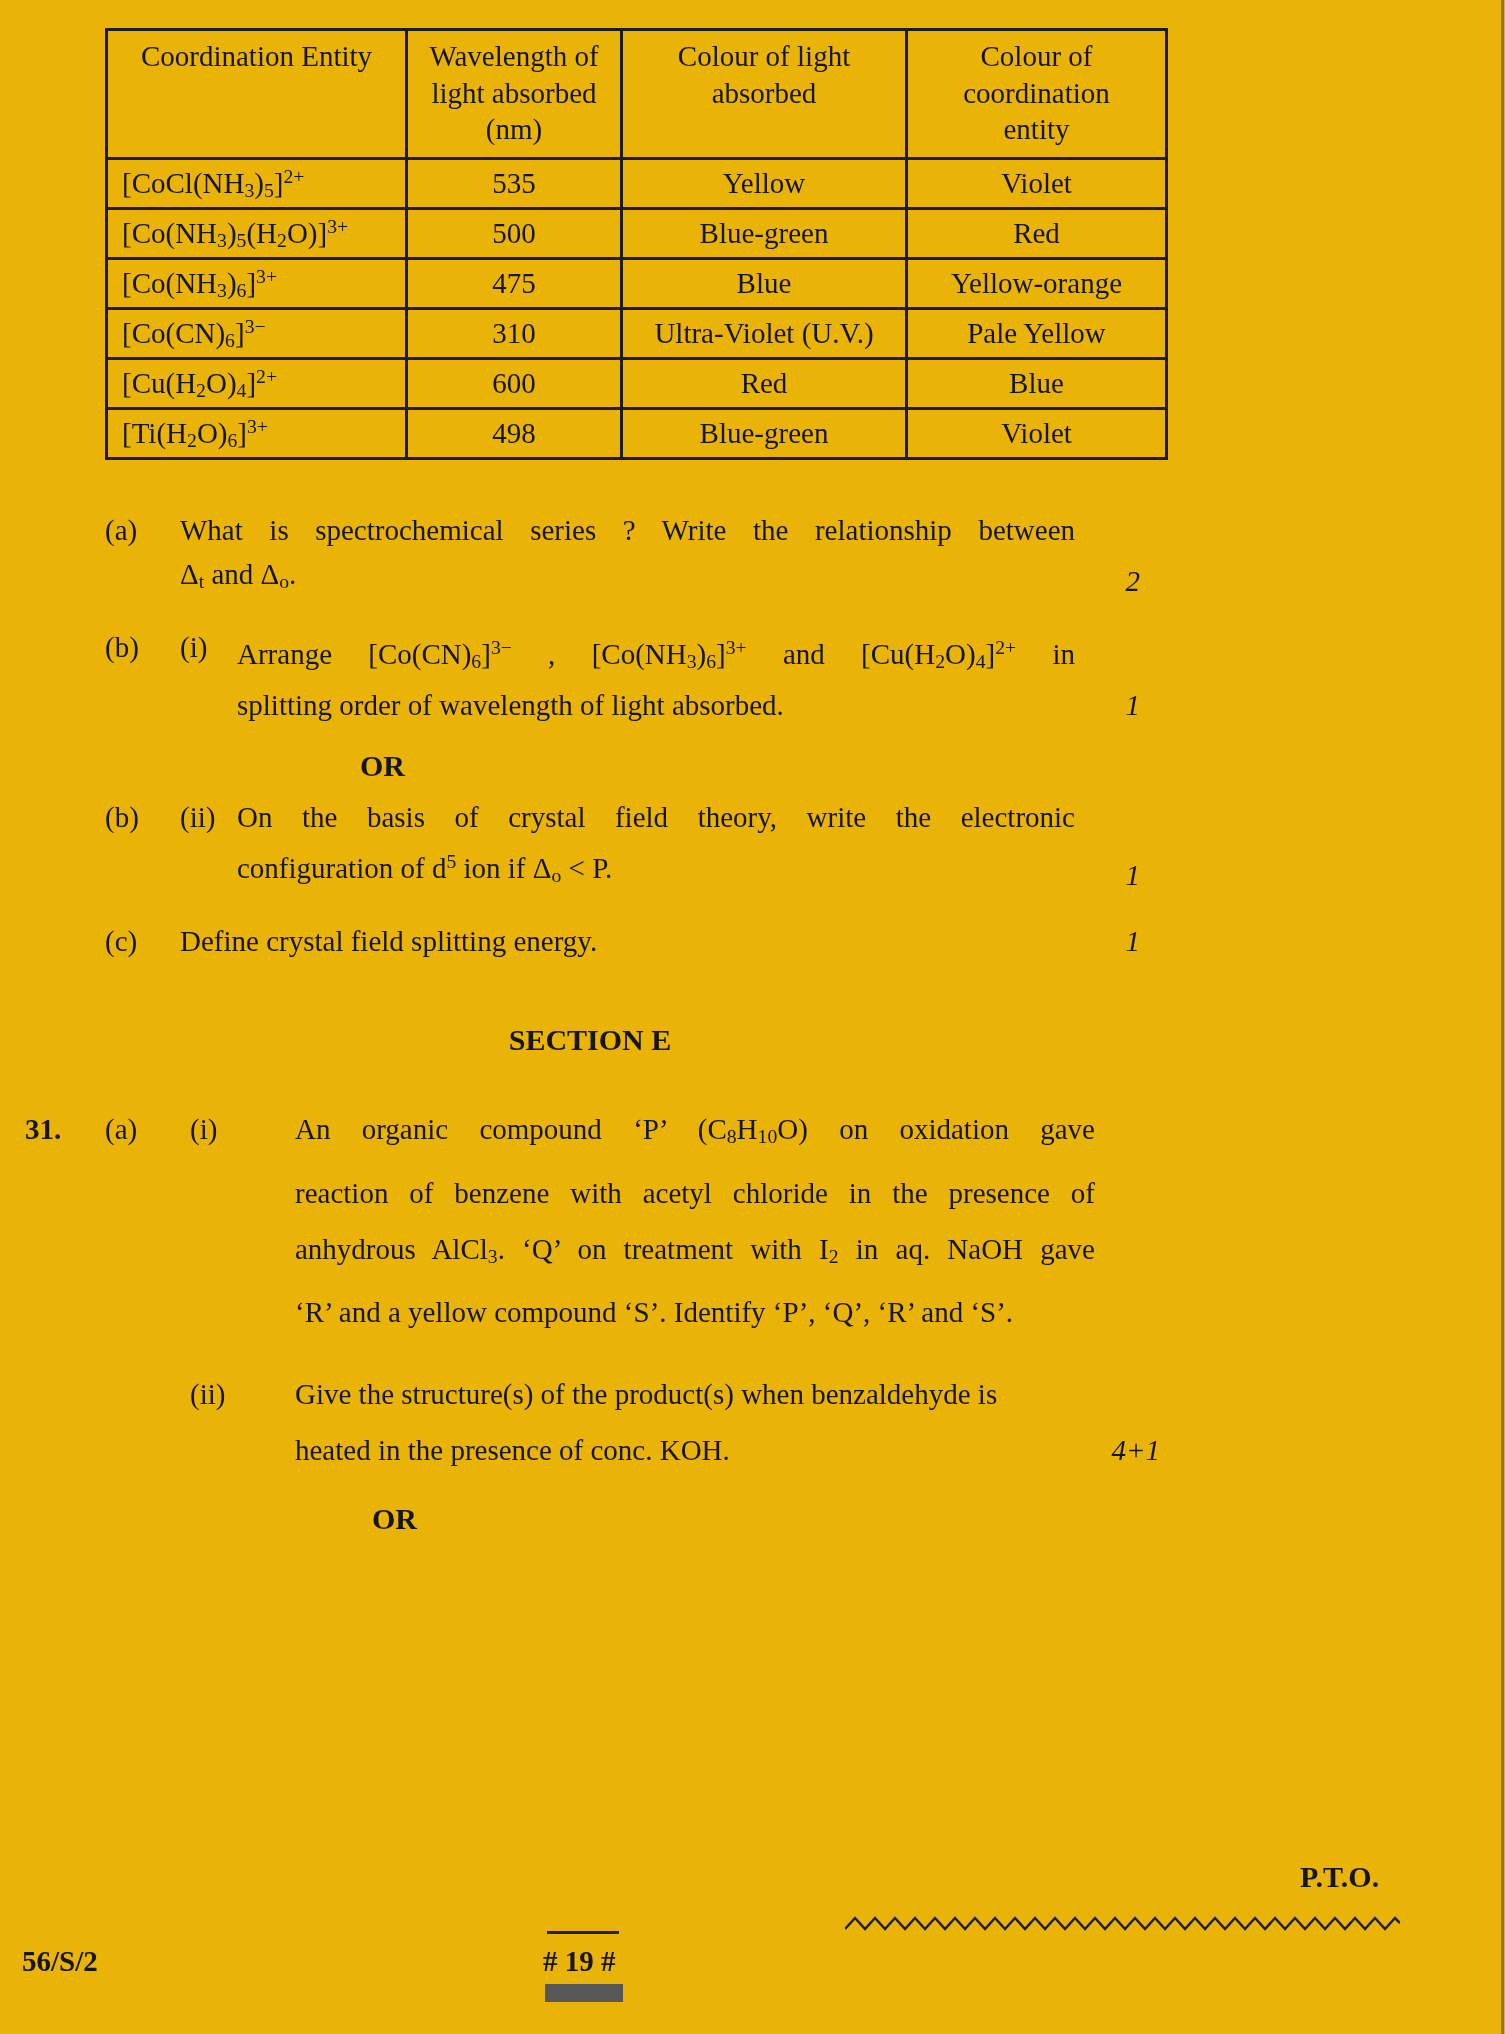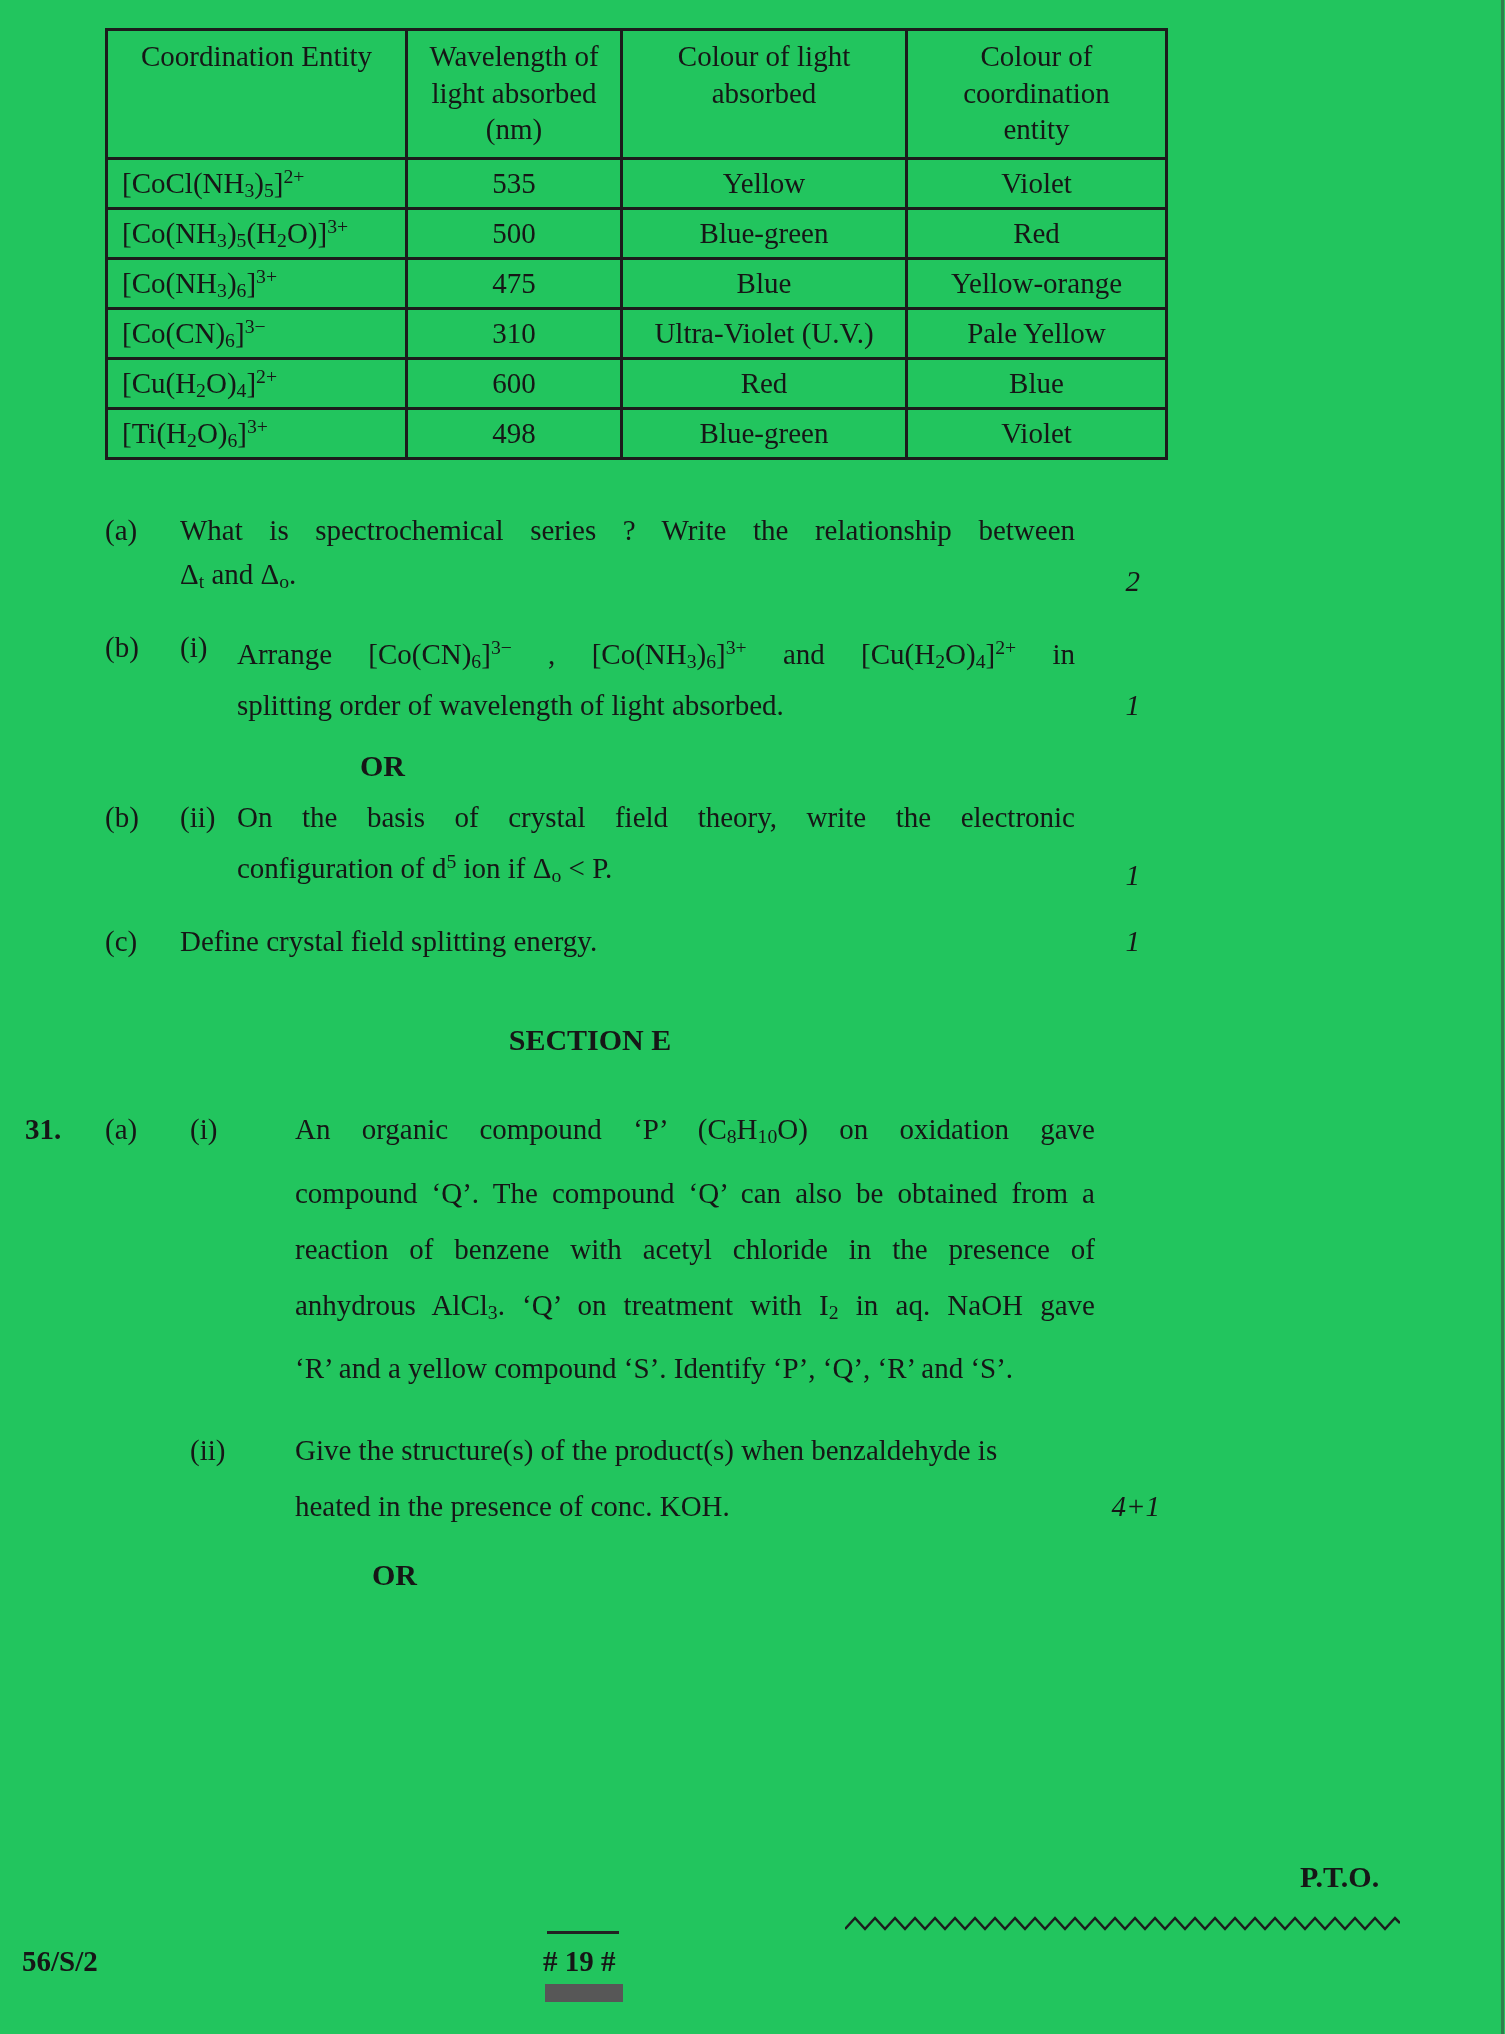--- a/index.html
+++ b/index.html
@@ -1,21 +1,21 @@
 <!DOCTYPE html>
 <html><head>
 <meta charset="utf-8">
 <style>
   * { box-sizing: border-box; margin: 0; padding: 0; }
   html, body { background: #ffffff; }
   .page {
     position: relative;
     width: 1505px;
     height: 2034px;
-    background: #22c55e;
+    background: #eab308;
     color: #161616;
     font-family: "Liberation Serif", "DejaVu Serif", serif;
     overflow: hidden;
   }
   sub { font-size: 68%; vertical-align: -0.22em; }
   sup { font-size: 68%; vertical-align: 0.5em; }
 
   
   table.doc-table {
     border-collapse: collapse;
@@ -195,21 +195,20 @@
 
   <div class="q31">
     <div class="num">31.</div>
     <div class="part">(a)</div>
     <div class="rest">
 
       <div class="subq">
         <div class="slab">(i)</div>
         <div class="stxt">
           <div class="jline">An organic compound ‘P’ (C<sub>8</sub>H<sub>10</sub>O) on oxidation gave</div>
-          <div class="jline">compound ‘Q’. The compound ‘Q’ can also be obtained from a</div>
           <div class="jline">reaction of benzene with acetyl chloride in the presence of</div>
           <div class="jline">anhydrous AlCl<sub>3</sub>. ‘Q’ on treatment with I<sub>2</sub> in aq. NaOH gave</div>
           <div>‘R’ and a yellow compound ‘S’. Identify ‘P’, ‘Q’, ‘R’ and ‘S’.</div>
         </div>
       </div>
 
       <div class="subq subq-ii">
         <div class="slab">(ii)</div>
         <div class="stxt">
           <div>Give the structure(s) of the product(s) when benzaldehyde is</div>

